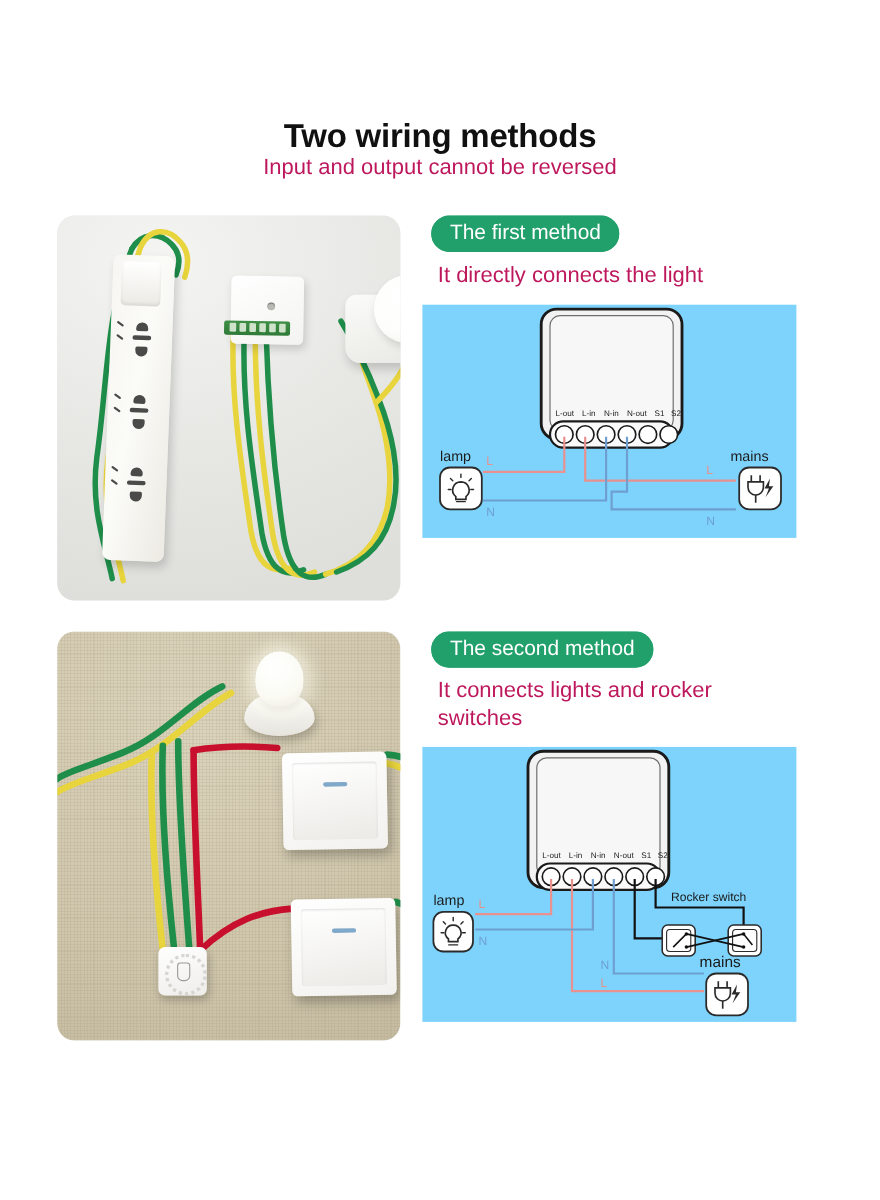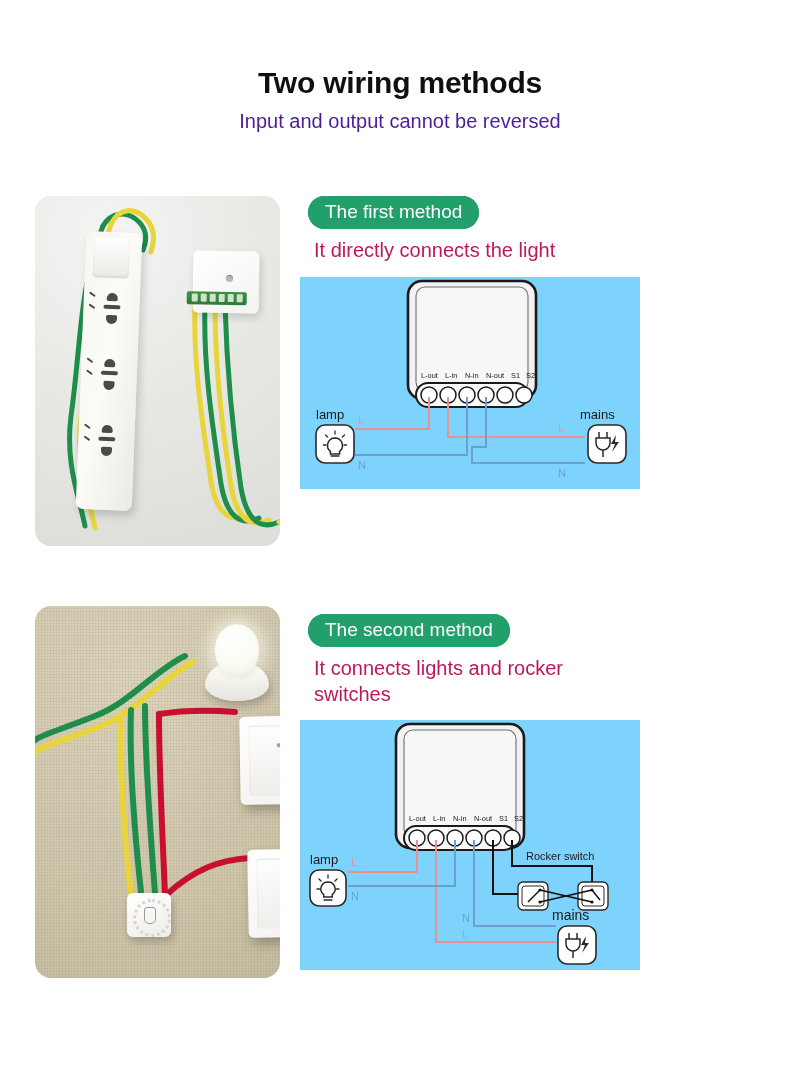--- a/index.html
+++ b/index.html
@@ -4,34 +4,34 @@
 <style>
   html,body{margin:0;padding:0;}
   body{
     width:800px;height:1091px;background:#ffffff;
     font-family:"Liberation Sans", sans-serif;
     color:#111;overflow:hidden;position:relative;
   }
   .page{width:800px;height:1091px;position:relative;}
 
   
-  .header{text-align:center;padding-top:66px;}
+  .header{text-align:center;padding-top:108px;}
   .title{
     font-size:30px;font-weight:bold;letter-spacing:-0.2px;
     color:#101010;line-height:1.1;
   }
   .subtitle{
-    font-size:20px;font-weight:400;color:#4c1d95;
-    margin-top:11px;line-height:1.1;
-  }
-
-  
-  .row{position:absolute;left:0;width:640px;display:flex;}
+    font-size:20px;font-weight:400;color:#be185d;
+    line-height:1.1;
+  }
+
+  
+  .row{position:absolute;left:0;width:707px;display:flex;padding-left:17px;}
   .row-1{top:196px;height:350px;}
-  .row-2{top:606px;height:372px;align-items:center;}
+  .row-2{top:574px;height:372px;}
 
   .photo-card{
     position:relative;margin-left:35px;
     width:386px;height:100%;border-radius:16px;overflow:hidden;
   }
   .right-col{margin-left:20px;width:340px;position:relative;}
 
   
   .pill{
     display:inline-block;background:#22a06b;color:#fff;

